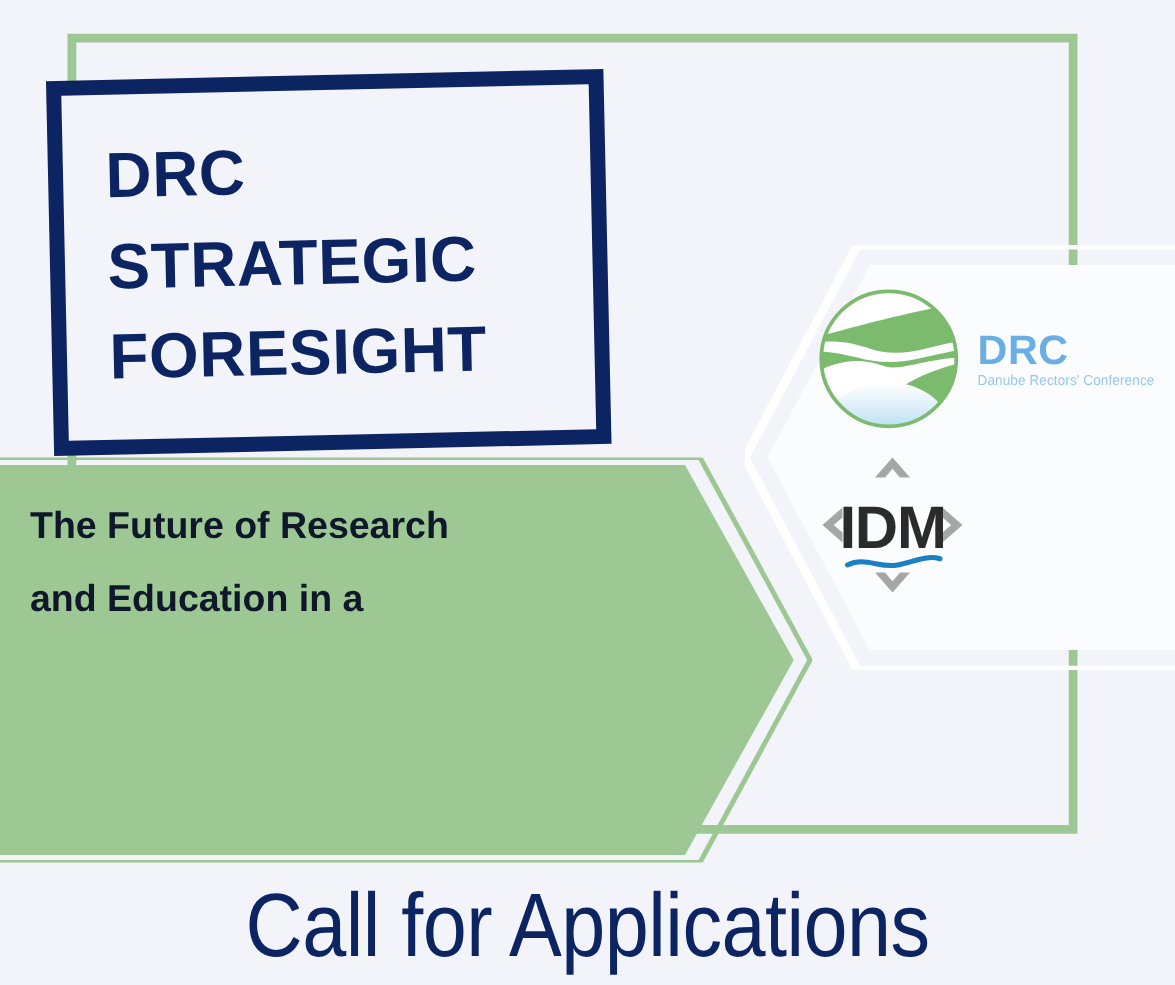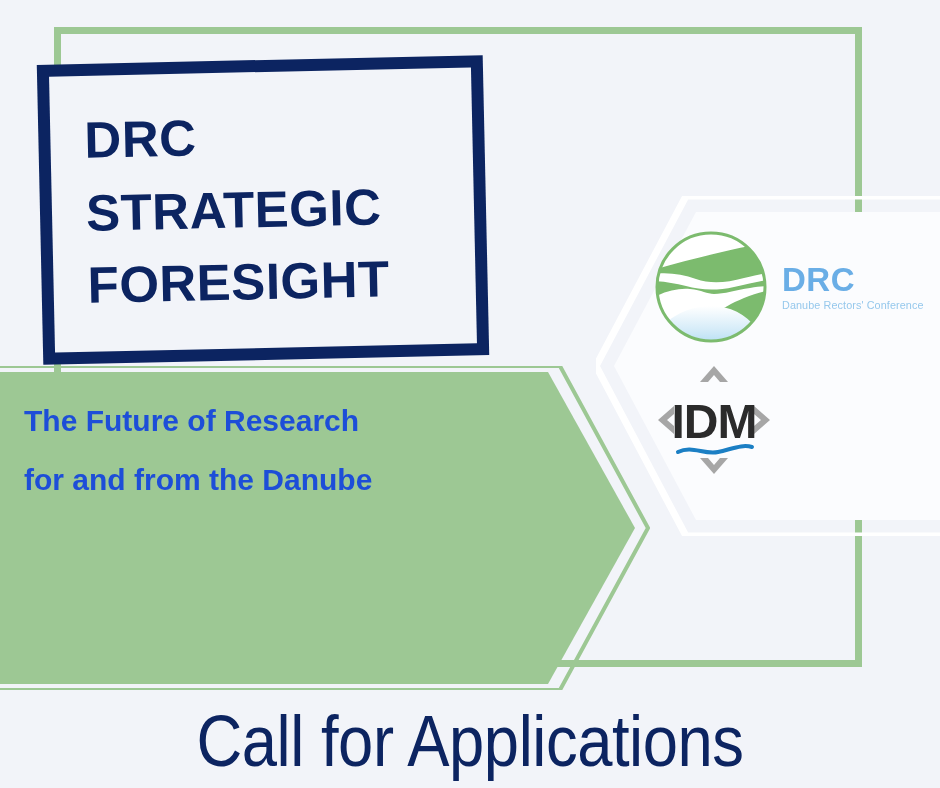--- a/index.html
+++ b/index.html
@@ -104,21 +104,21 @@
   .chevron-text {
     position: absolute;
     left: 24px;
     top: 392px;
     width: 520px;
     z-index: 7;
   }
   .chevron-line {
     font-size: 30px;
     font-weight: bold;
-    color: #1d4ed8;
+    color: #0f172a;
     line-height: 1.95;
     white-space: nowrap;
   }
   .call-headline {
     position: absolute;
     left: 0;
     top: 700px;
     width: 940px;
     text-align: center;
     font-size: 72px;
@@ -206,21 +206,21 @@
     <div class="title-box"></div>
     <div class="title-box-inner">
       <div class="title-line">DRC</div>
       <div class="title-line">STRATEGIC</div>
       <div class="title-line">FORESIGHT</div>
     </div>
   </div>
 
   <div class="chevron-text">
     <div class="chevron-line">The Future of Research</div>
-    <div class="chevron-line">for and from the Danube</div>
+    <div class="chevron-line">and Education in a</div>
   </div>
 
   <div class="drc-logo-block">
     <svg class="drc-mark" viewBox="0 0 118 118">
       <defs>
         <clipPath id="circ">
             <circle cx="59" cy="59" r="54"></circle>
           </clipPath>
         <linearGradient id="watergrad" x1="0" y1="0" x2="0" y2="1">
           <stop offset="0%" stop-color="#ffffff"></stop>

